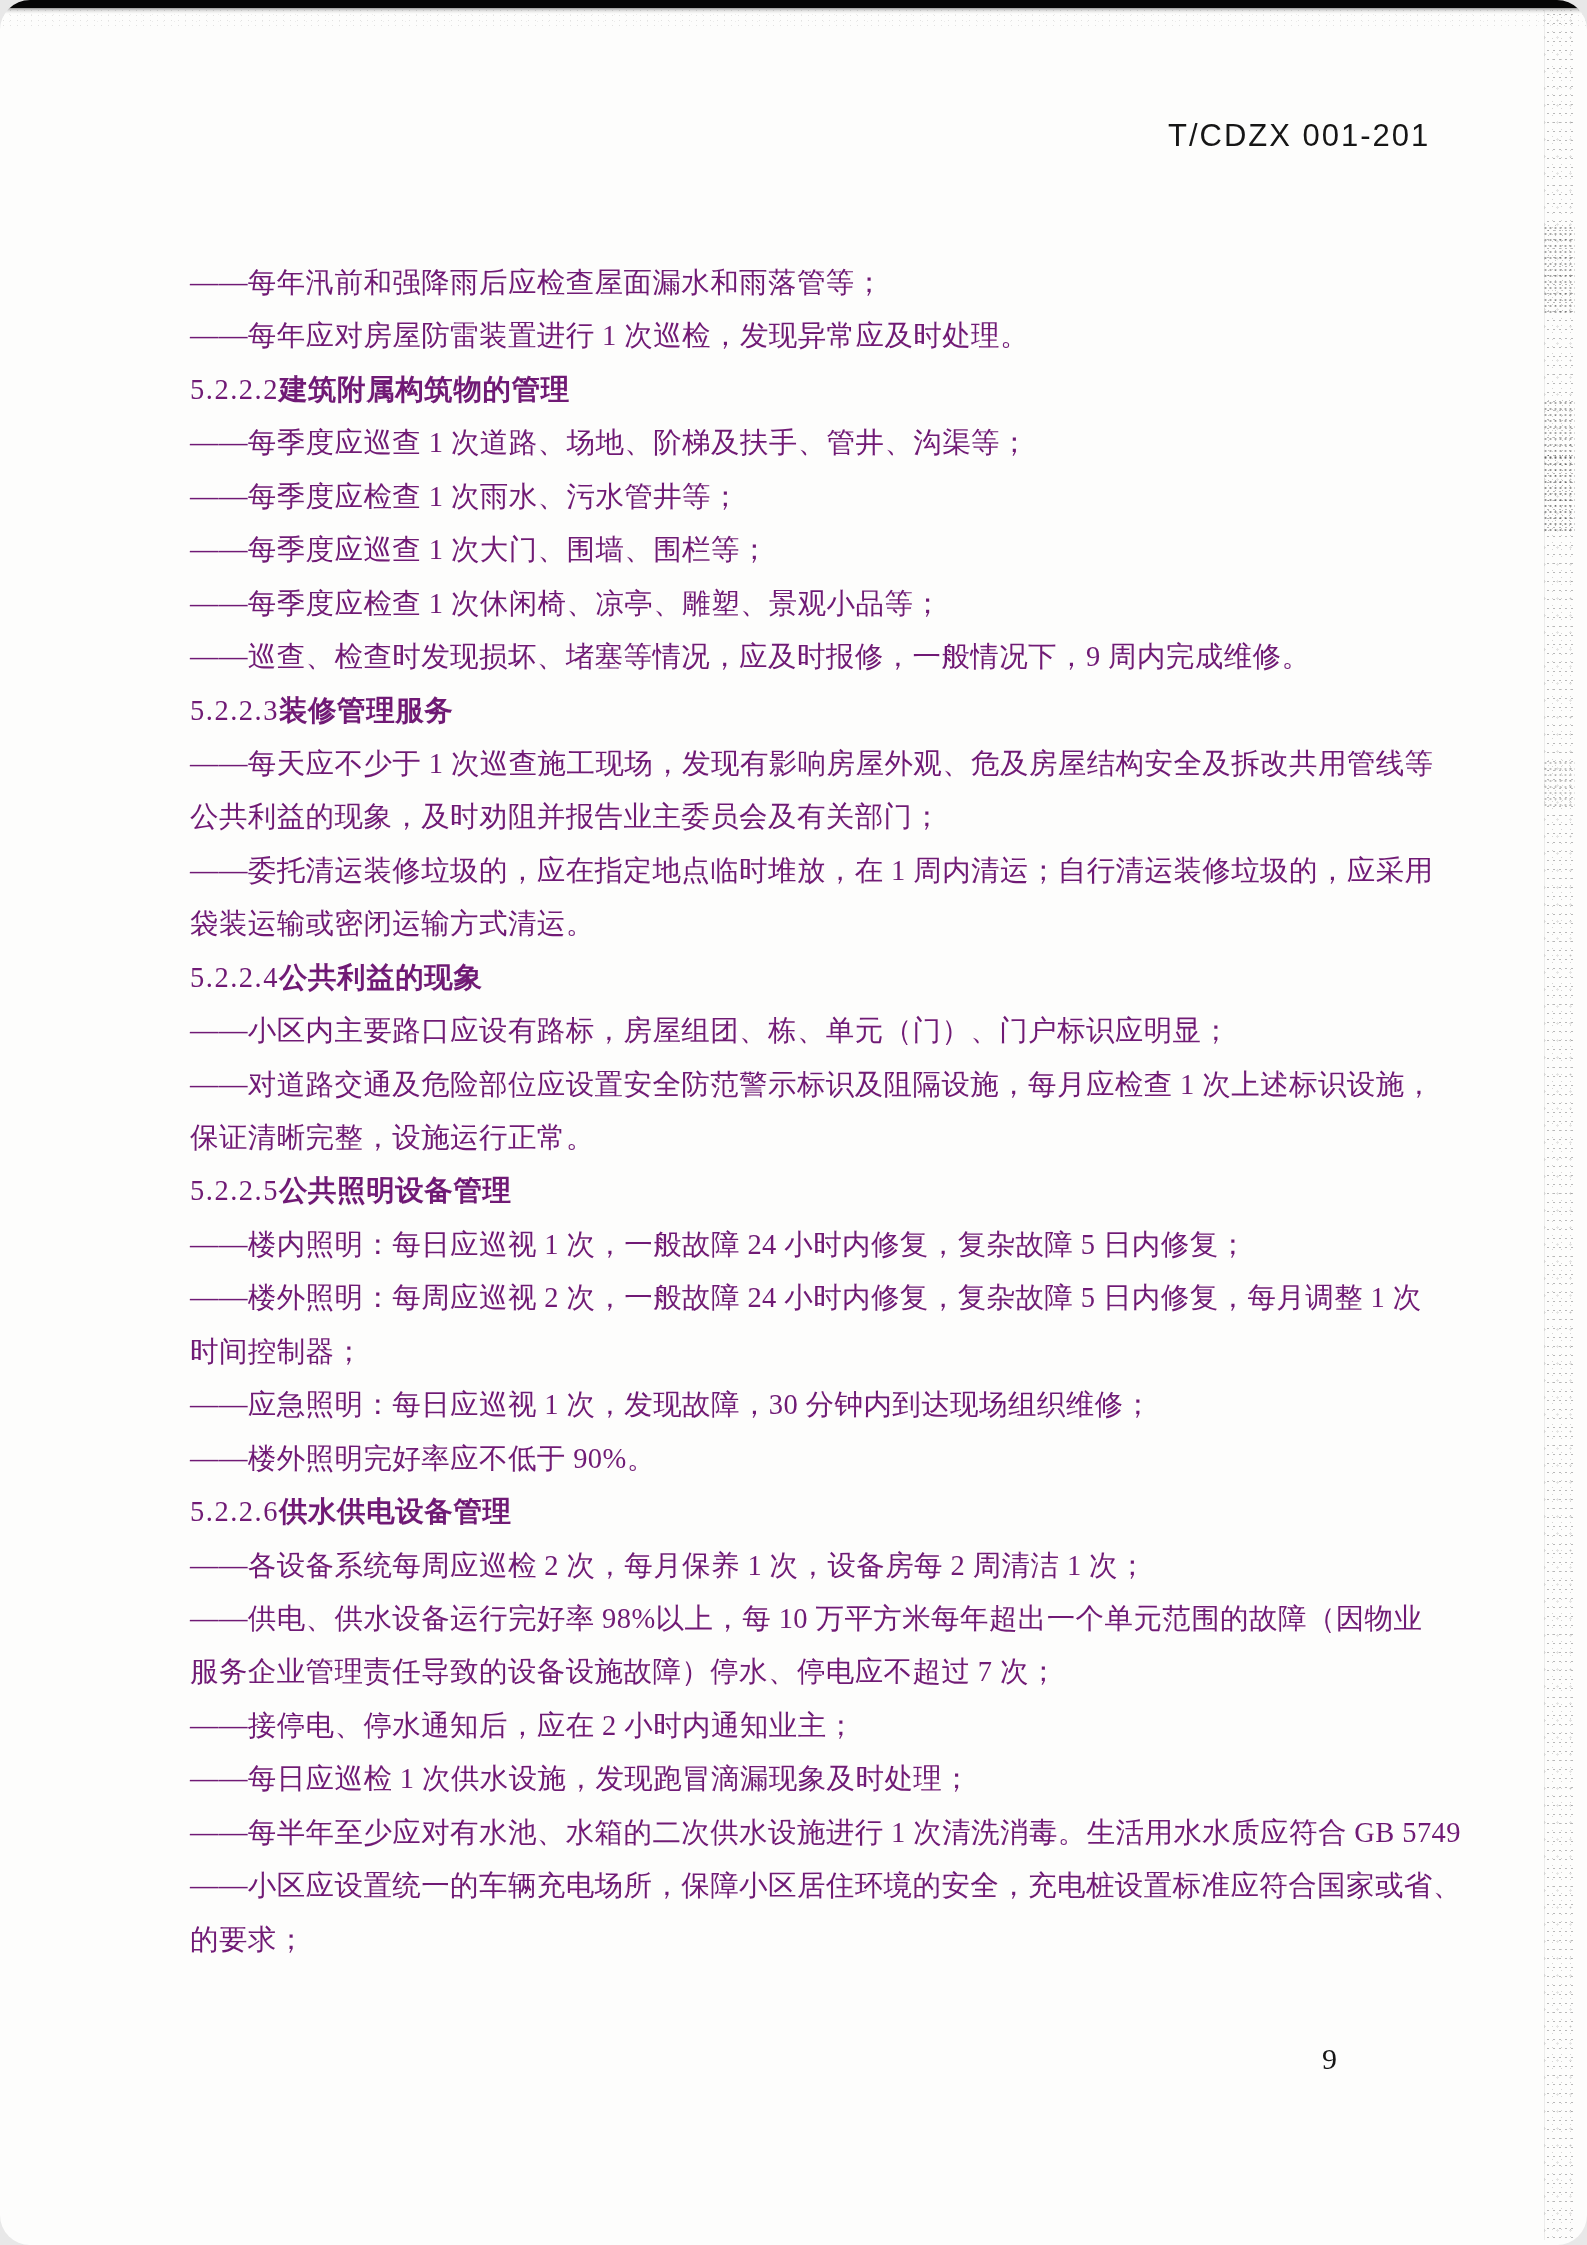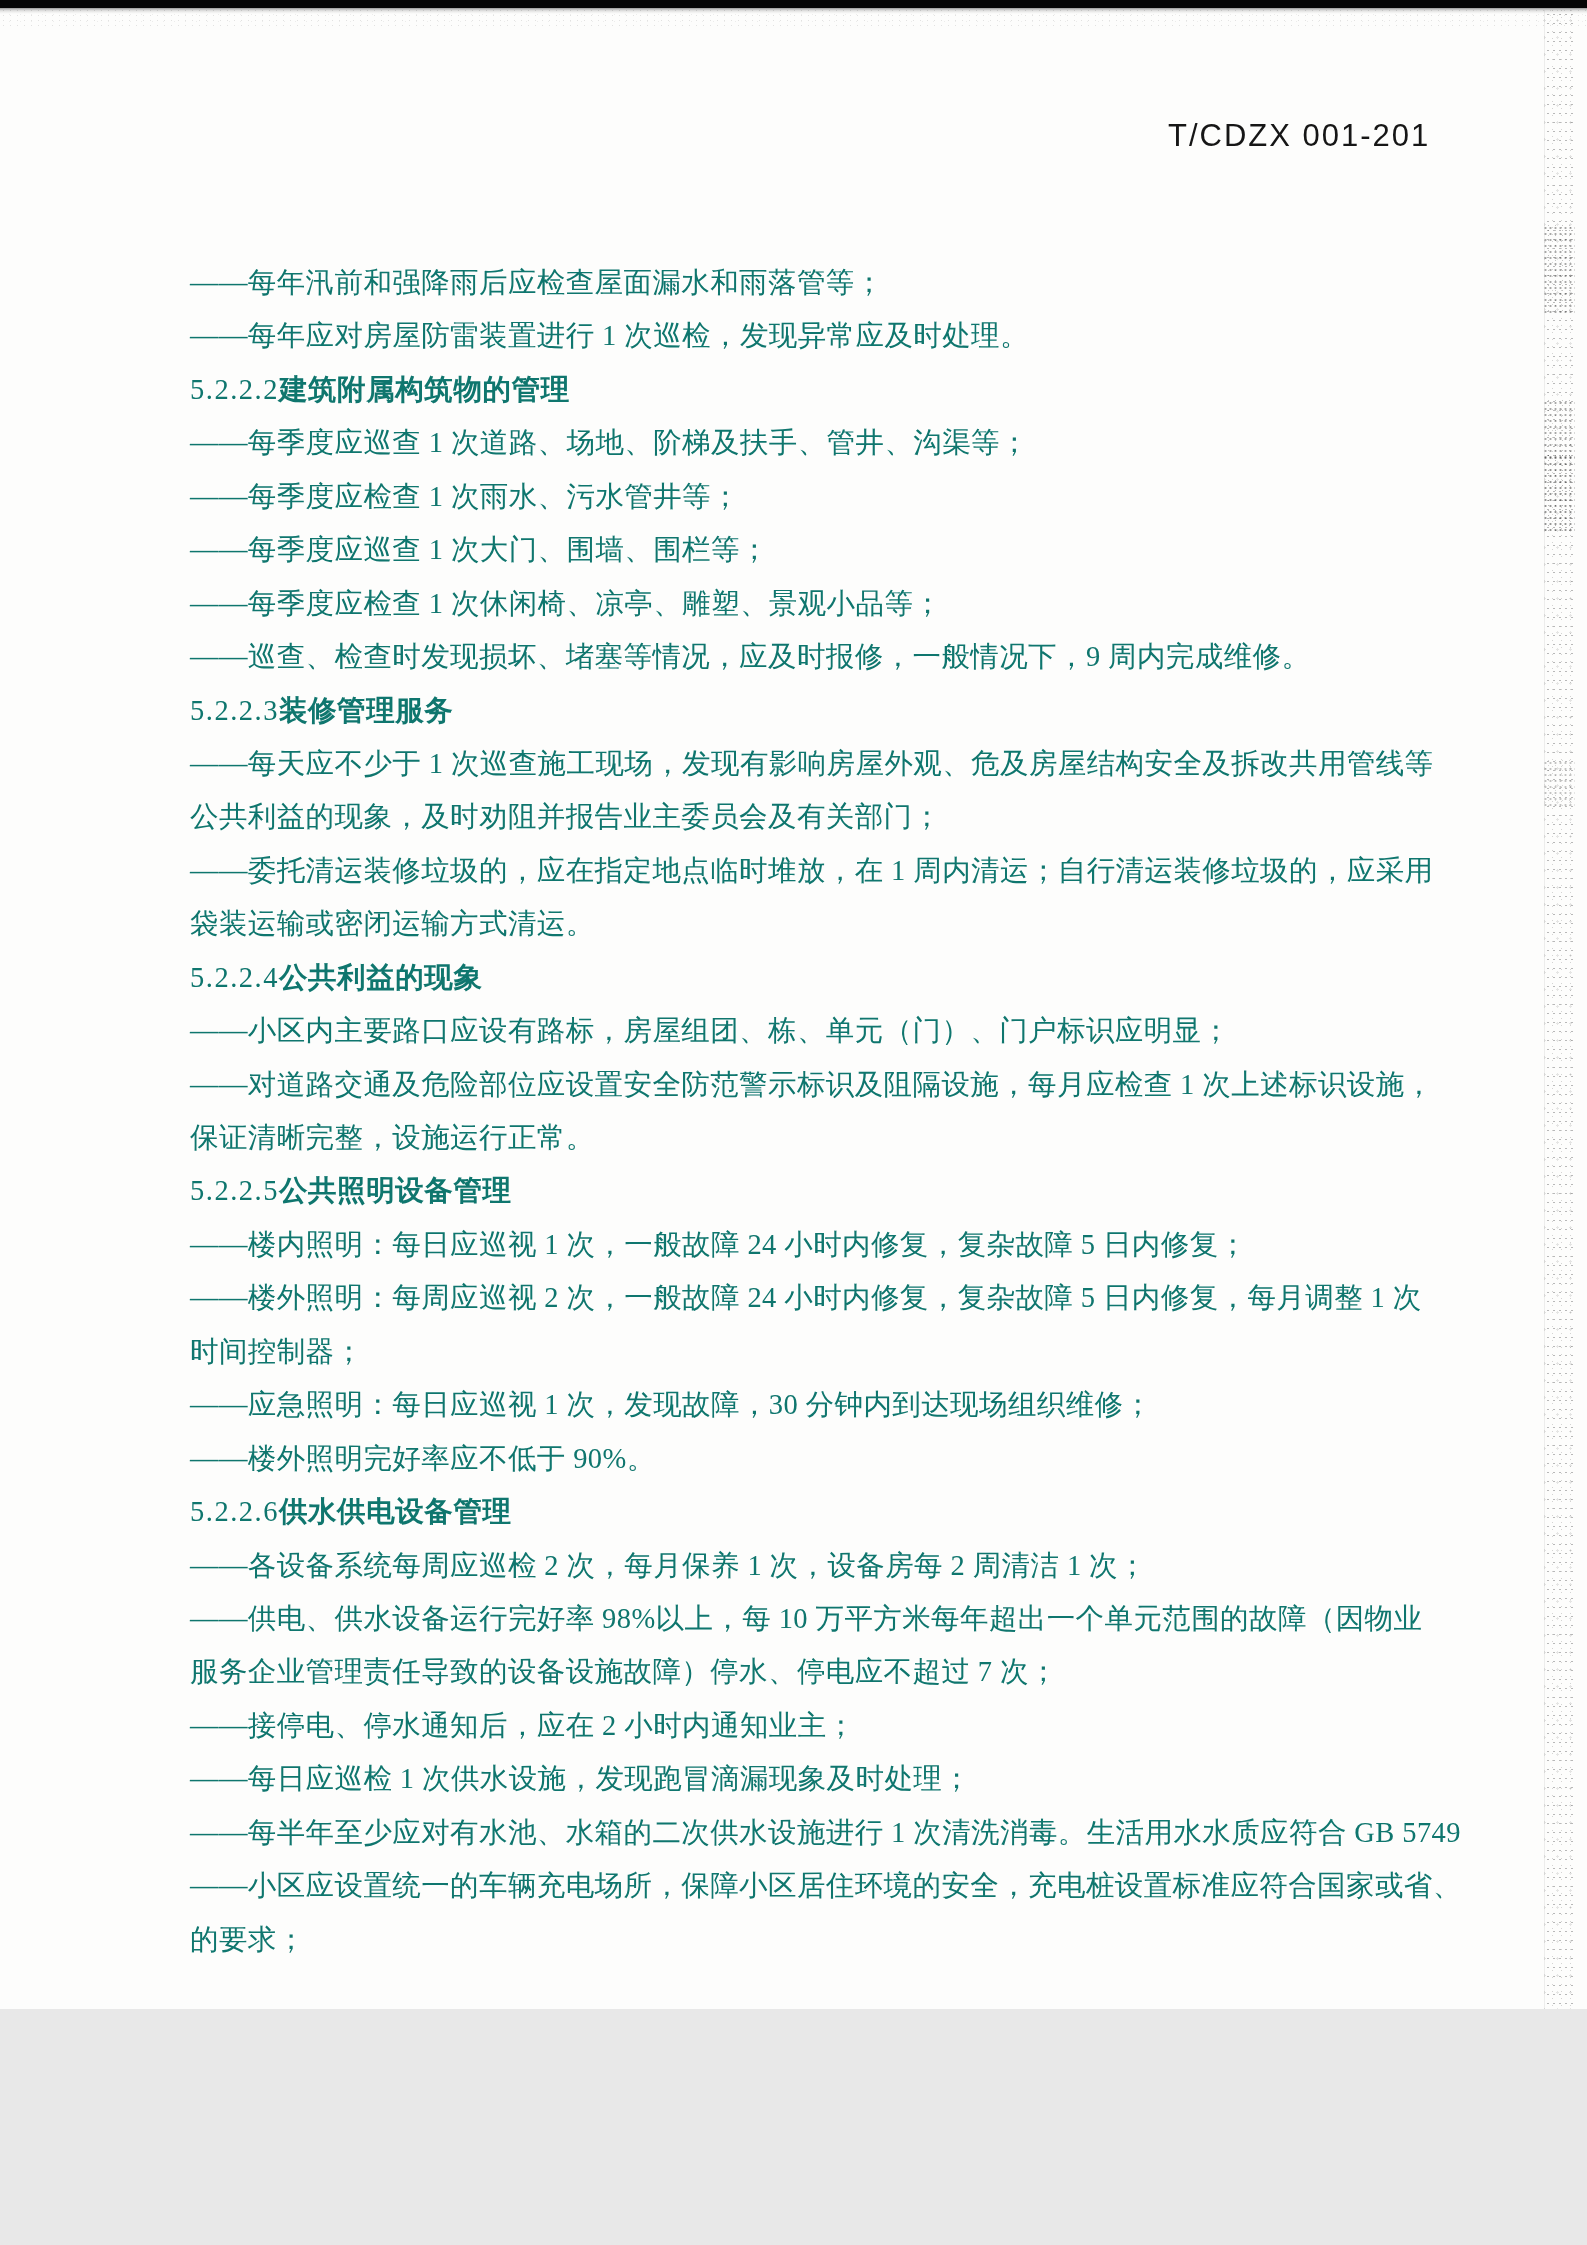--- a/index.html
+++ b/index.html
@@ -1,23 +1,24 @@
 <!DOCTYPE html>
 <html><head>
 <meta charset="utf-8">
 <style>
   html,body{margin:0;padding:0;background:#e8e8e8;}
   .page{
     position:relative;
-    width:1587px;height:2009px;
+    width:1587px;height:2245px;
     margin:0 auto;
     background:#fdfdfc;
     font-family:"Liberation Serif","DejaVu Serif",serif;
     color:#1e1e1e;
     overflow:hidden;
+    border-radius:30px;
   }
   
   .scan-top{
     position:absolute;top:0;left:0;width:1587px;height:14px;
     background:linear-gradient(to bottom,
       #060606 0px,#060606 8px,
       rgba(70,70,70,.55) 8px,rgba(110,110,110,.28) 10px,
       rgba(140,140,140,.12) 12px,rgba(160,160,160,0) 14px);
   }
   .scan-top::after{
@@ -60,21 +61,21 @@
     font-family:"Liberation Sans","DejaVu Sans",sans-serif;
     font-size:31px;letter-spacing:2px;color:#161616;
     white-space:nowrap;
   }
   .body-block{
     position:absolute;left:190px;top:256px;width:1215px;
     font-size:28.5px;
   }
   .line{
     height:53.45px;line-height:53.45px;
-    white-space:nowrap;letter-spacing:.4px;color:#0f766e;
+    white-space:nowrap;letter-spacing:.4px;color:#701a75;
   }
   .heading{letter-spacing:.6px;}
   .heading .hnum{
     font-family:"Liberation Serif","DejaVu Serif",serif;
     letter-spacing:1.5px;
   }
   .heading .htitle{
     font-weight:700;
     font-family:"Liberation Sans","DejaVu Sans",sans-serif;
     margin-top:13px;

